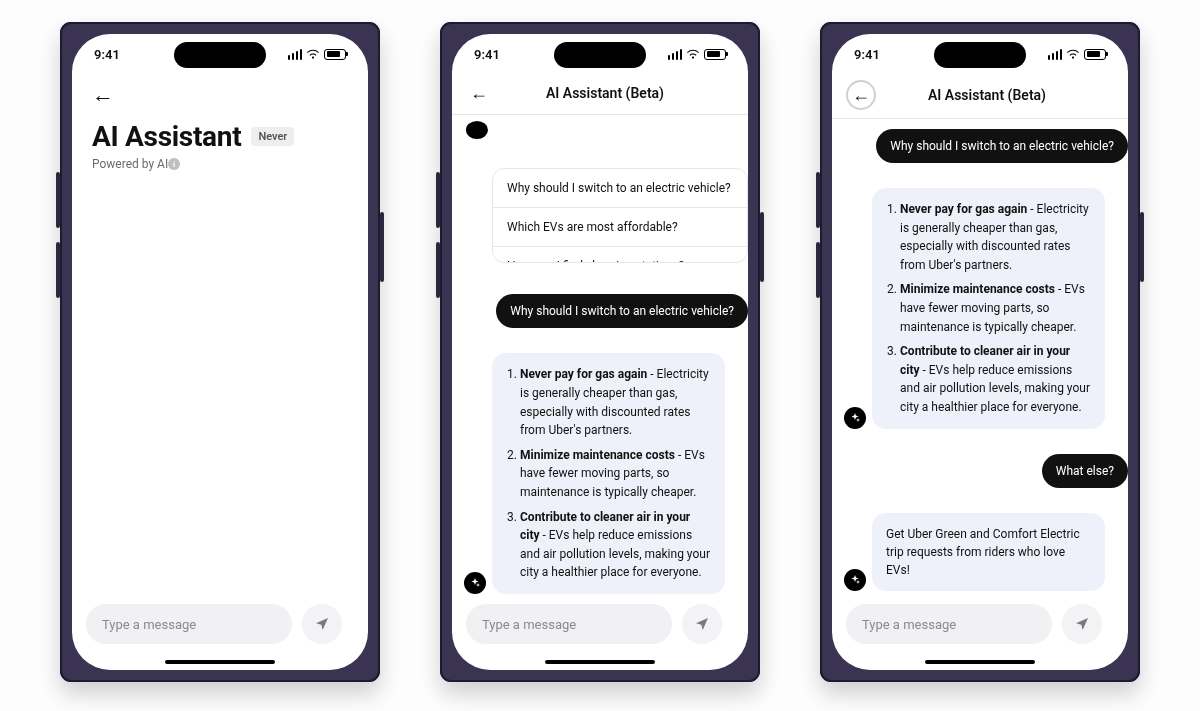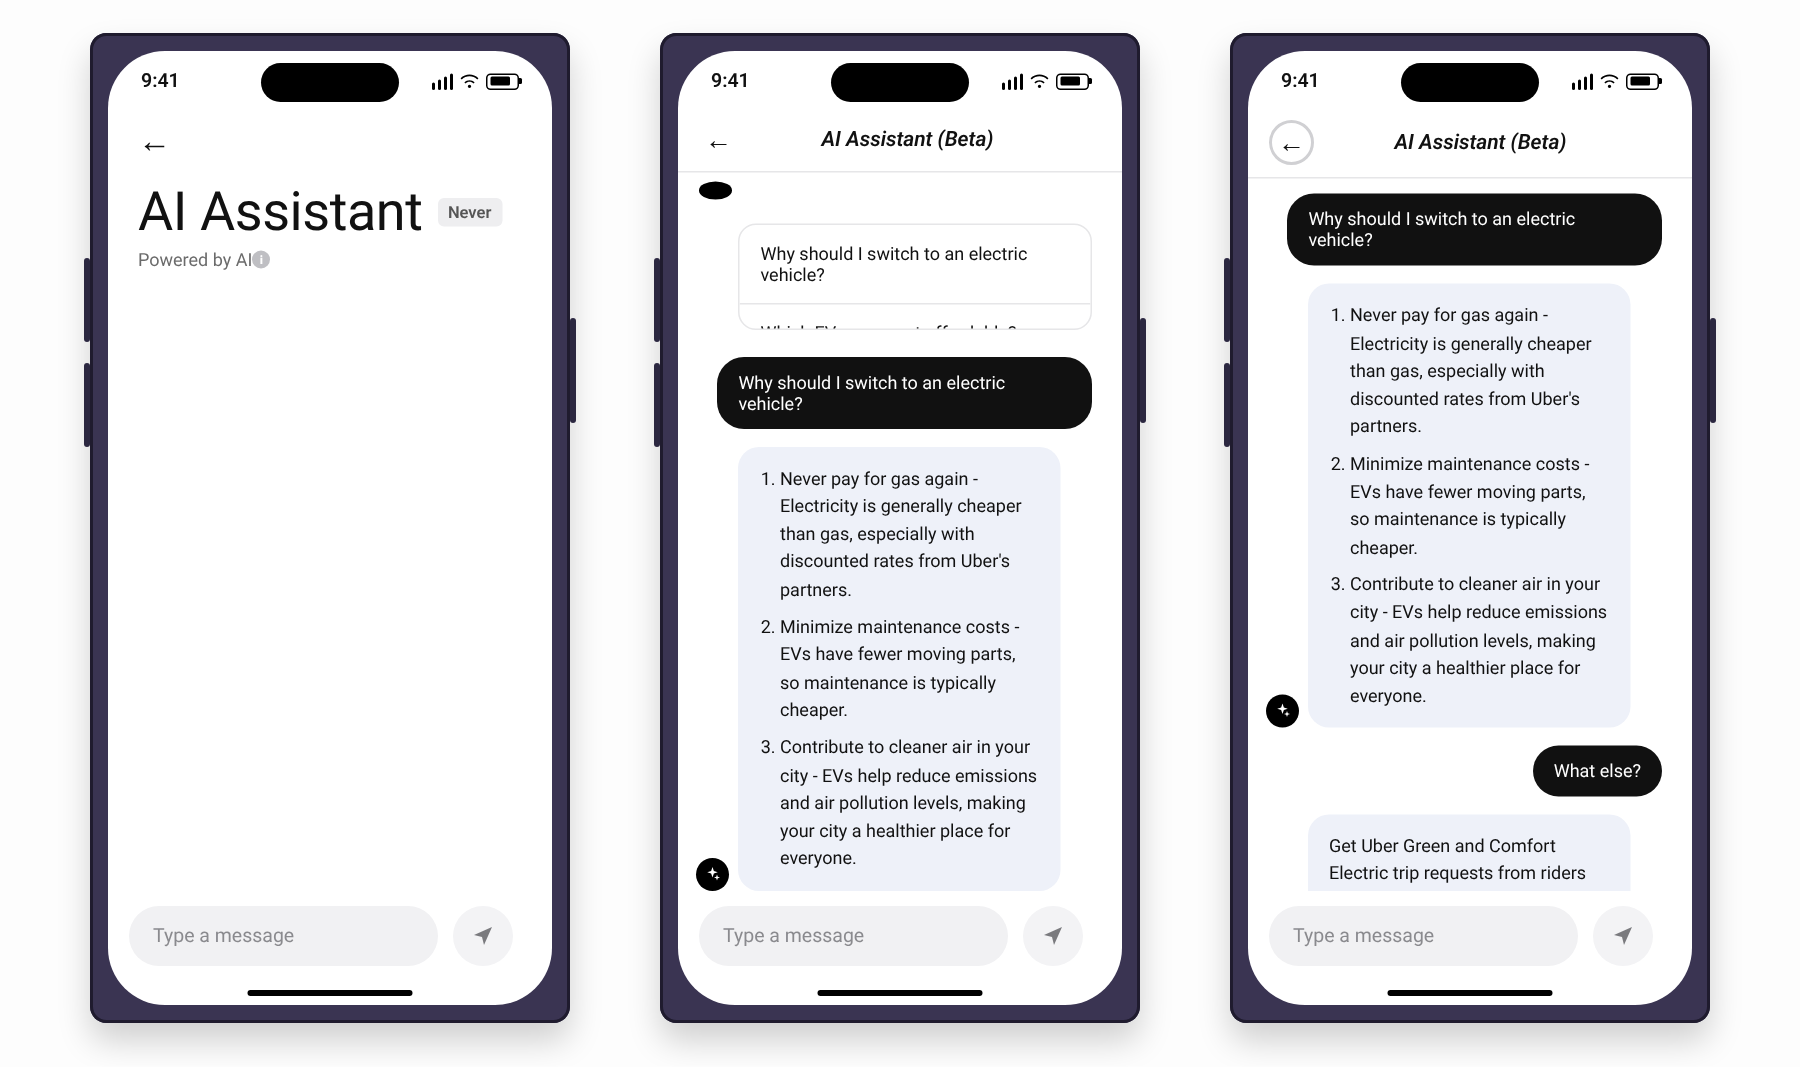--- a/index.html
+++ b/index.html
@@ -65,48 +65,48 @@
   .wifi{width:14px;height:14px;}
   .batt{width:22px;height:11px;border:1.5px solid #000;border-radius:3px;position:relative;box-sizing:border-box;}
   .batt::after{content:"";position:absolute;right:-3px;top:2.5px;width:2px;height:4px;background:#000;border-radius:0 1px 1px 0;}
   .batt i{position:absolute;inset:1.5px 5px 1.5px 1.5px;background:#000;border-radius:1px;}
 
   .content{flex:1;overflow:hidden;display:flex;flex-direction:column;position:relative;}
   
   .p1-head{padding:10px 20px 0 20px;}
   .back{font-size:22px;font-weight:600;line-height:1;}
   .p1-title{display:flex;align-items:center;gap:10px;margin-top:14px;}
-  .p1-title h1{margin:0;font-size:36px;font-weight:400;letter-spacing:-0.3px;}
+  .p1-title h1{margin:0;font-size:28px;font-weight:700;letter-spacing:-0.3px;}
   .badge{background:var(--badge-bg);color:#555;font-size:11px;font-weight:600;padding:3px 7px;border-radius:4px;}
   .subtle{color:var(--muted);font-size:12px;margin-top:4px;display:flex;align-items:center;gap:0;}
   .info{width:12px;height:12px;border-radius:50%;background:#bfbfc3;display:flex;align-items:center;justify-content:center;color:#fff;font-size:8px;font-weight:800;}
 
   
   .mini-head{display:flex;align-items:center;gap:10px;padding:6px 14px 8px 14px;border-bottom:1px solid var(--border);}
   .mini-head .back-btn{width:26px;height:26px;display:flex;align-items:center;justify-content:center;font-size:18px;font-weight:600;}
   .mini-head.ringed .back-btn{border:2px solid var(--ring);border-radius:50%;}
-  .mini-head .htitle{flex:1;text-align:center;font-size:14px;font-weight:600;margin-right:26px;font-style:italic;}
-
-  .chat{flex:1;overflow:hidden;padding:10px 20px 0 12px;display:flex;flex-direction:column;gap:12px;}
+  .mini-head .htitle{flex:1;text-align:center;font-size:14px;font-weight:600;margin-right:26px;}
+
+  .chat{flex:1;overflow:hidden;padding:10px 0 0 12px;display:flex;flex-direction:column;gap:25px;}
   .chat.scroll-top{justify-content:flex-start;}
   .chat.scroll-bottom{justify-content:flex-start;}
 
   .suggestions{border:1px solid var(--border);border-radius:12px;margin:0 0 6px 28px;overflow:hidden;background:#fff;}
   .suggestions .sugg{padding:12px 14px;font-size:12px;border-bottom:1px solid var(--border);}
   .suggestions .sugg:last-child{border-bottom:none;}
 
   .user-msg{align-self:flex-end;background:var(--bubble-user);color:var(--user-text);font-size:12px;padding:10px 14px;border-radius:18px;max-width:84%;}
   .ai-wrap{display:flex;align-items:flex-end;gap:6px;max-width:92%;}
   .ai-avatar{width:22px;height:22px;border-radius:50%;background:#000;flex-shrink:0;display:flex;align-items:center;justify-content:center;}
   .ai-avatar svg{width:12px;height:12px;fill:#fff;}
   .ai-bubble{background:var(--bubble-ai);border-radius:14px;padding:12px 14px 12px 8px;font-size:12px;line-height:1.55;}
   .ai-bubble ol{margin:0;padding-left:20px;}
   .ai-bubble li{margin-bottom:6px;}
   .ai-bubble li:last-child{margin-bottom:0;}
-  .ai-bubble b{font-weight:400;}
+  .ai-bubble b{font-weight:700;}
   .ai-plain{background:var(--bubble-ai);border-radius:14px;padding:12px 14px;font-size:12px;max-width:86%;line-height:1.5;}
 
   
   .composer{flex-shrink:0;padding:10px 26px 16px 14px;display:flex;align-items:center;gap:10px;}
   .composer .field{flex:1;background:var(--pill-bg);border-radius:22px;height:40px;display:flex;align-items:center;padding:0 16px;color:#8a8a8e;font-size:13px;}
   .send{width:40px;height:40px;border-radius:50%;background:var(--send-bg);display:flex;align-items:center;justify-content:center;}
   .send svg{width:16px;height:16px;fill:#7a7a7e;}
 
   .home-ind{width:110px;height:4px;border-radius:3px;background:#000;margin:0 auto 6px auto;}
   .avatar-peek{width:22px;height:22px;border-radius:50%;background:#000;margin-left:2px;margin-top:-4px;margin-bottom:4px;}

